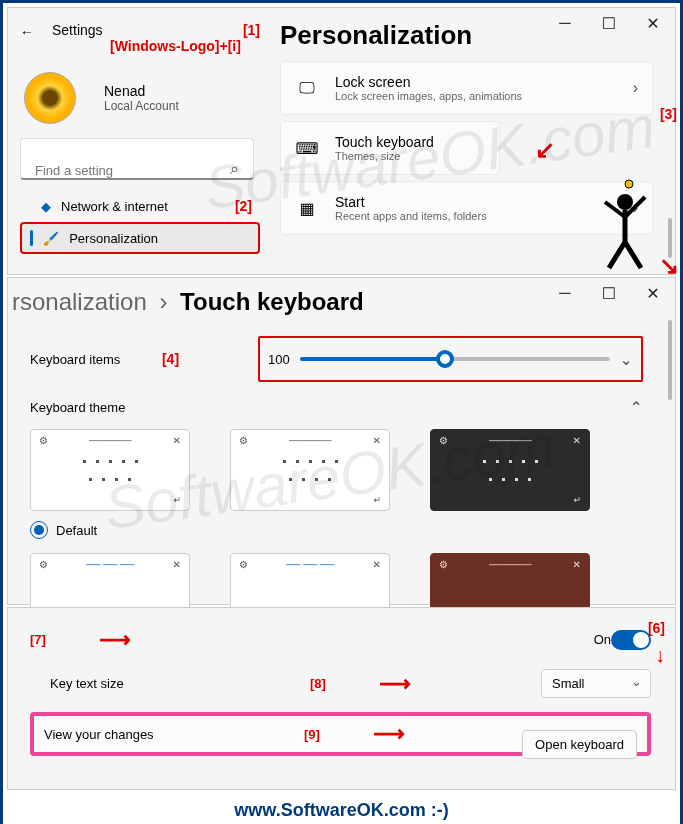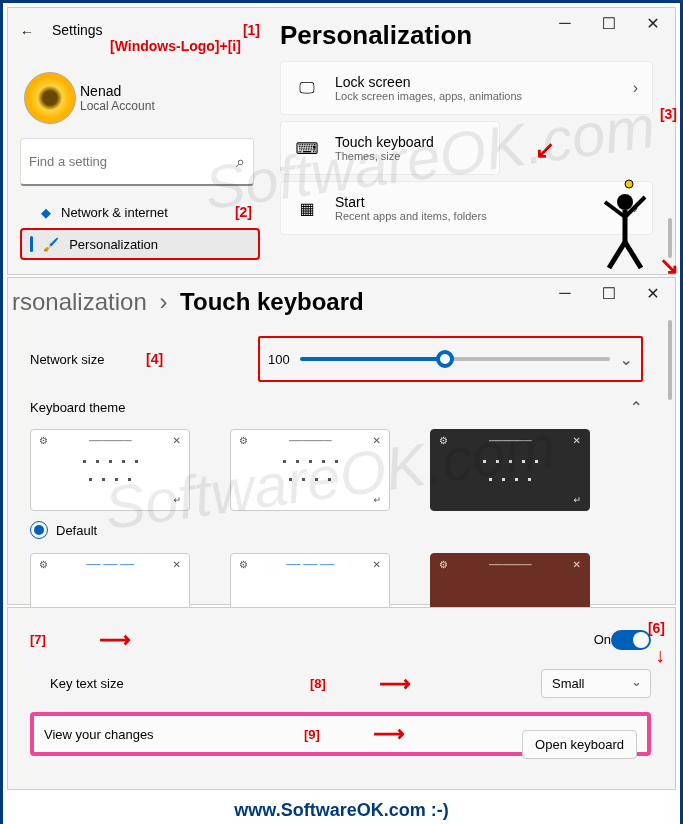--- a/index.html
+++ b/index.html
@@ -8,25 +8,25 @@
   .wm { position: absolute; font-size: 60px; color: rgba(0,0,0,0.08); font-weight: 300; pointer-events: none; transform: rotate(-8deg); font-style: italic; }
 
   
   .panel { border: 1px solid #ccc; background: #f5f5f6; position: relative; margin-bottom: 2px; }
   .winbtns { position: absolute; top: 0; right: 0; display: flex; }
   .winbtn { width: 44px; height: 30px; display: flex; align-items: center; justify-content: center; color: #222; }
   .p1 { height: 268px; display: flex; }
   .p1-left { width: 262px; padding: 14px 10px 0 12px; }
   .back-row { display: flex; align-items: center; gap: 18px; font-size: 14px; }
   .anno { color: #e00000; font-weight: bold; font-size: 14px; }
-  .user-row { display: flex; align-items: center; gap: 4px; margin: 18px 0 14px 4px; }
+  .user-row { display: flex; align-items: center; gap: 28px; margin: 18px 0 14px 4px; }
   .avatar { width: 52px; height: 52px; border-radius: 50%; background: radial-gradient(circle at 50% 50%, #6a4800 20%, #ffd33a 35%, #ffb100 60%); border: 1px solid #aaa; }
   .user-name { font-size: 14px; }
   .user-sub { font-size: 12px; color: #555; }
-  .search { display: flex; align-items: center; background: #fff; border: 1px solid #ddd; border-bottom: 2px solid #888; border-radius: 4px; height: 48px; padding: 0 8px; margin: 0 6px 12px 0; }
+  .search { display: flex; align-items: flex-end; background: #fff; border: 1px solid #ddd; border-bottom: 2px solid #888; border-radius: 4px; height: 42px; padding: 0 14px; margin: 0 6px 12px 0; }
   .search input { border: 0; outline: 0; flex: 1; font-size: 13px; background: transparent; }
   .nav-item { display: flex; align-items: center; gap: 10px; padding: 6px 8px; font-size: 13px; border-radius: 4px; }
   .nav-sel { background: #e9e9ea; }
   .nav-bar { width: 3px; height: 16px; background: #0067c0; border-radius: 2px; }
   .redbox { border: 2px solid #e00000; }
 
   .p1-right { flex: 1; padding: 12px 22px 0 10px; position: relative; }
   .p1-title { font-size: 26px; font-weight: 600; margin-bottom: 10px; }
   .card { background: #fbfbfc; border: 1px solid #eaeaea; border-radius: 4px; display: flex; align-items: center; padding: 12px 14px; margin-bottom: 6px; position: relative; }
   .card-ico { width: 24px; display: flex; align-items: center; justify-content: center; margin-right: 16px; }
@@ -182,21 +182,21 @@
     </div>
 
     <div class="crumb">
       <span style="color:#666;font-weight:400">rsonalization</span>
       <span style="color:#666;font-weight:400;margin:0 6px">›</span>
       <span>Touch keyboard</span>
     </div>
 
     <div class="row2" style="margin-top:8px;">
       <div class="row2-label">
-        <span>Network size</span>
+        <span>Keyboard items</span>
         <span class="anno" style="margin-left:38px">[4]</span>
       </div>
       <div class="slider-wrap">
         <span class="slider-val">100</span>
         <div class="slider">
           <div class="slider-thumb"></div>
         </div>
         <span style="color:#555">⌄</span>
       </div>
     </div>

